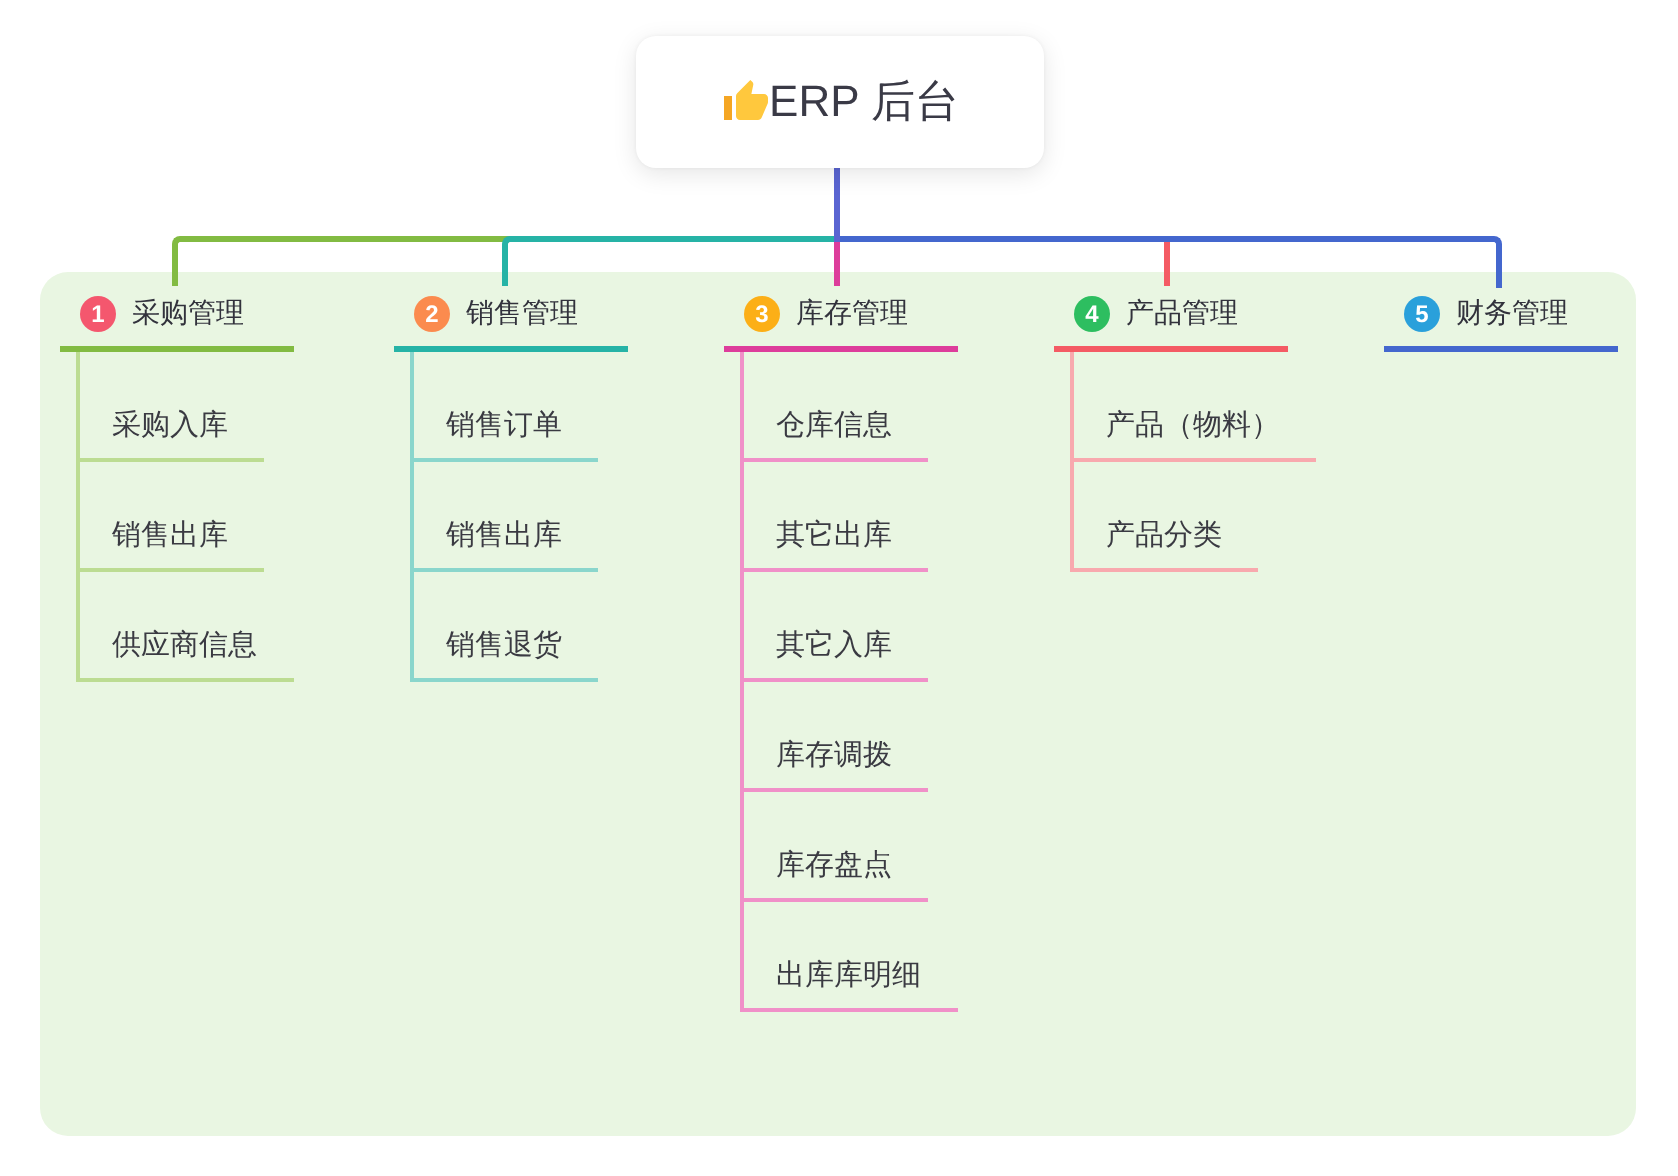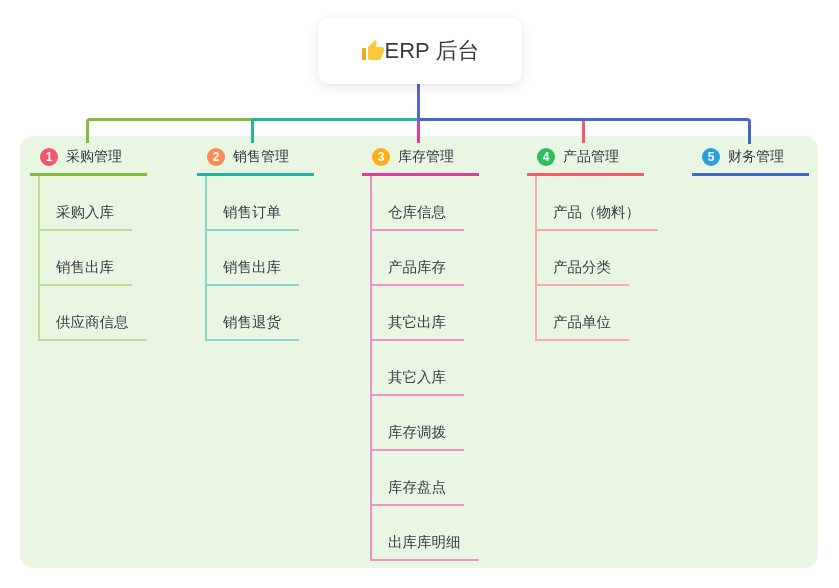--- a/index.html
+++ b/index.html
@@ -88,38 +88,36 @@
     </div>
   </div>
 
   <div class="branch b2" style="--c: #DD3D9B; --light: #F090C8; --badge: #FCAF17;">
     <div class="head">
       <span class="badge">3</span>
       <span class="title">库存管理</span>
     </div>
     <div class="children">
       <div class="child">仓库信息</div>
-      <div class="child">产品库存</div>
       <div class="child">其它出库</div>
       <div class="child">其它入库</div>
       <div class="child">库存调拨</div>
       <div class="child">库存盘点</div>
       <div class="child">出库库明细</div>
     </div>
   </div>
 
   <div class="branch b3" style="--c: #F45B64; --light: #F8A9AE; --badge: #2DBE60;">
     <div class="head">
       <span class="badge">4</span>
       <span class="title">产品管理</span>
     </div>
     <div class="children">
       <div class="child">产品（物料）</div>
       <div class="child">产品分类</div>
-      <div class="child">产品单位</div>
     </div>
   </div>
 
   <div class="branch b4" style="--c: #4467CE; --light: #9DB1E4; --badge: #2AA0DB;">
     <div class="head">
       <span class="badge">5</span>
       <span class="title">财务管理</span>
     </div>
   </div>
 

